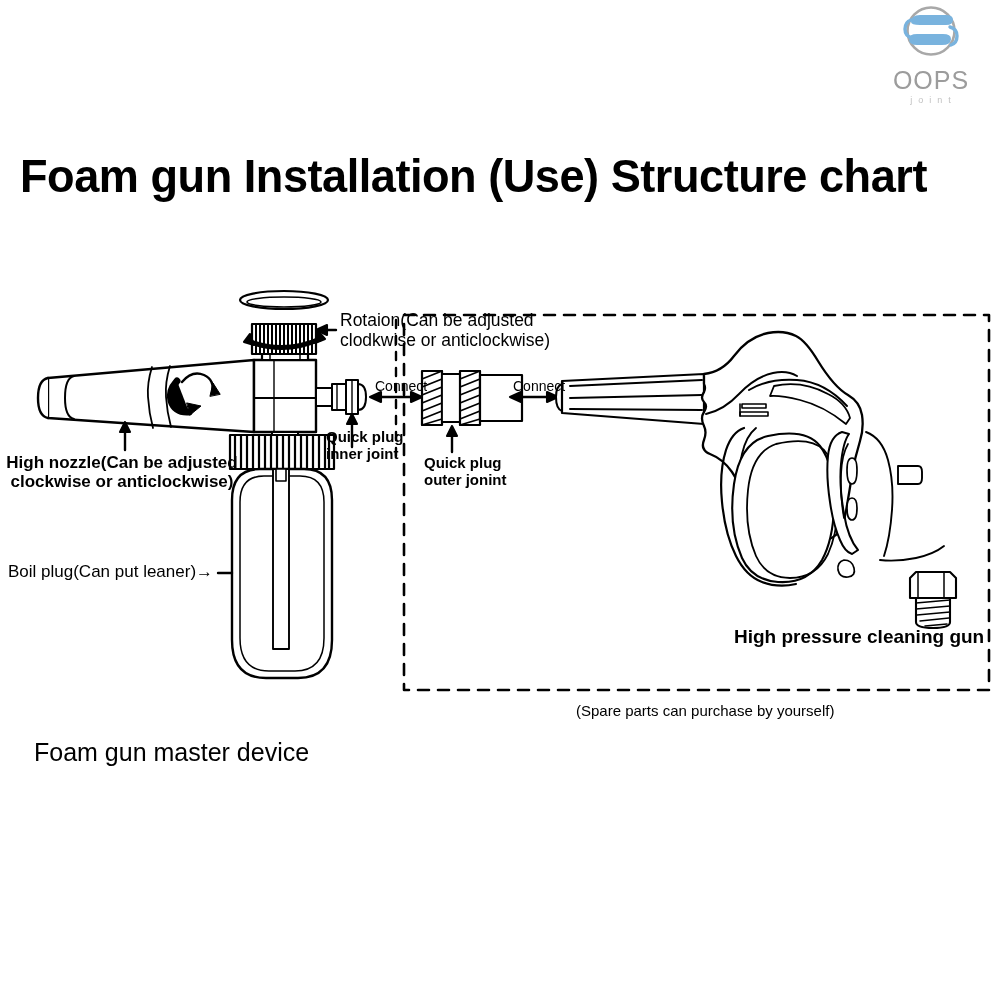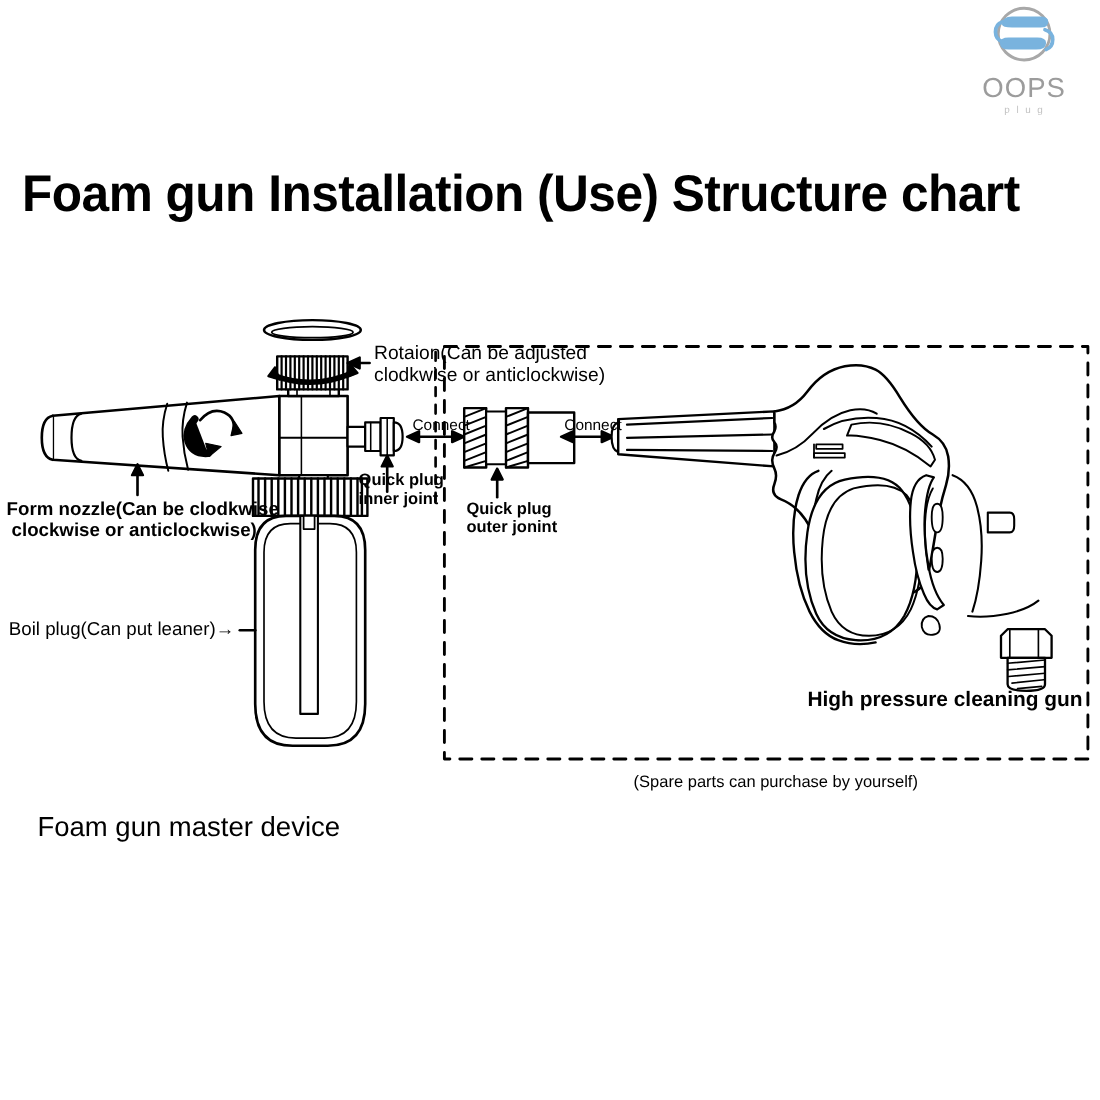--- a/index.html
+++ b/index.html
@@ -153,21 +153,21 @@
 
   <div id="brand-logo">
     <svg id="brand-mark" viewBox="0 0 76 62">
       <circle cx="38" cy="27" r="23.5" fill="none" stroke="#a8a8a8" stroke-width="2.6"></circle>
       <path d="M18 18 q0 -7 9 -7 h26 q7 0 7 5 q0 5 -7 5 h-26 q-9 0 -9 -3 z" fill="#79b3de"></path>
       <path d="M16 35 q0 -5 8 -5 h26 q8 0 8 5 q0 6 -9 6 h-25 q-8 0 -8 -6 z" fill="#79b3de"></path>
       <path d="M18 16 q-6 2 -6 9 q0 7 7 9" fill="none" stroke="#79b3de" stroke-width="3.4" stroke-linecap="round"></path>
       <path d="M58 41 q6 -2 6 -9 q0 -7 -7 -9" fill="none" stroke="#79b3de" stroke-width="3.4" stroke-linecap="round"></path>
     </svg>
     <div id="brand-name">OOPS</div>
-    <div id="brand-sub">plug</div>
+    <div id="brand-sub">joint</div>
   </div>
 
   <div id="chart-title">Foam gun Installation (Use) Structure chart</div>
 
   <svg class="art" width="1000" height="1000" viewBox="0 0 1000 1000">
     <g fill="none" stroke="#000" stroke-width="2.1" stroke-linejoin="round" stroke-linecap="round">
 
       <rect x="400" y="315" width="585" height="375" fill="none" stroke="#000" stroke-width="2.6" stroke-dasharray="11 9"></rect>
 
       <g>
@@ -387,21 +387,21 @@
 
         <line x1="392" y1="320" x2="392" y2="462" stroke="#000" stroke-width="2.4" stroke-dasharray="8 8"></line>
       </g>
 
     </g>
   </svg>
 
   <div class="callout" id="label-rotation">Rotaion(Can be adjusted
 clodkwise or anticlockwise)</div>
 
-  <div class="callout" id="label-form-nozzle">Form nozzle(Can be clodkwise
+  <div class="callout" id="label-form-nozzle">High nozzle(Can be adjusted
 clockwise or anticlockwise)</div>
 
   <div class="callout" id="label-connect-1">Connect</div>
 
   <div class="callout" id="label-connect-2">Connect</div>
 
   <div class="callout" id="label-quick-inner">Quick plug
 inner joint</div>
 
   <div class="callout" id="label-quick-outer">Quick plug

